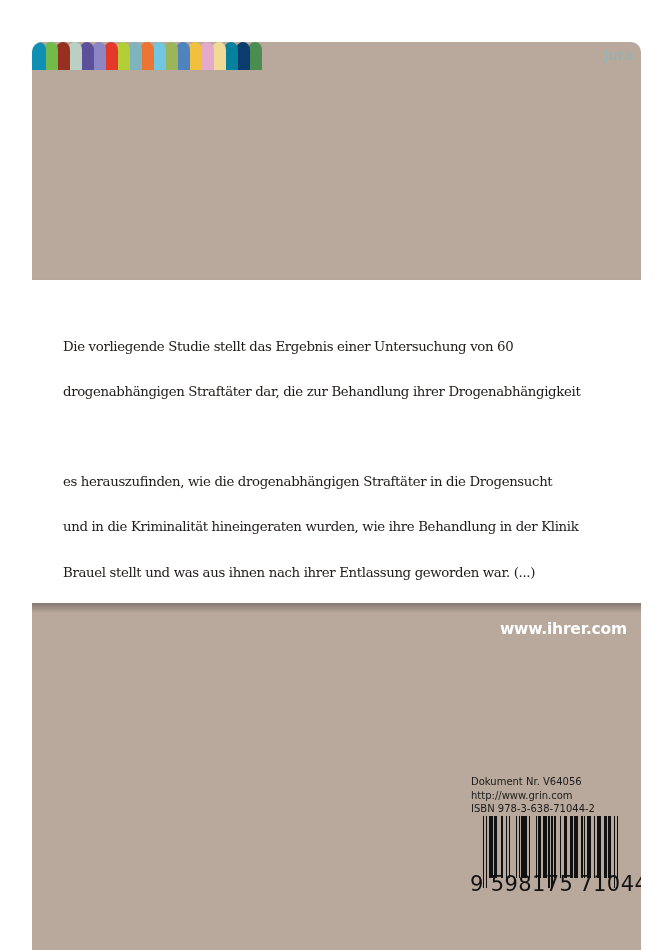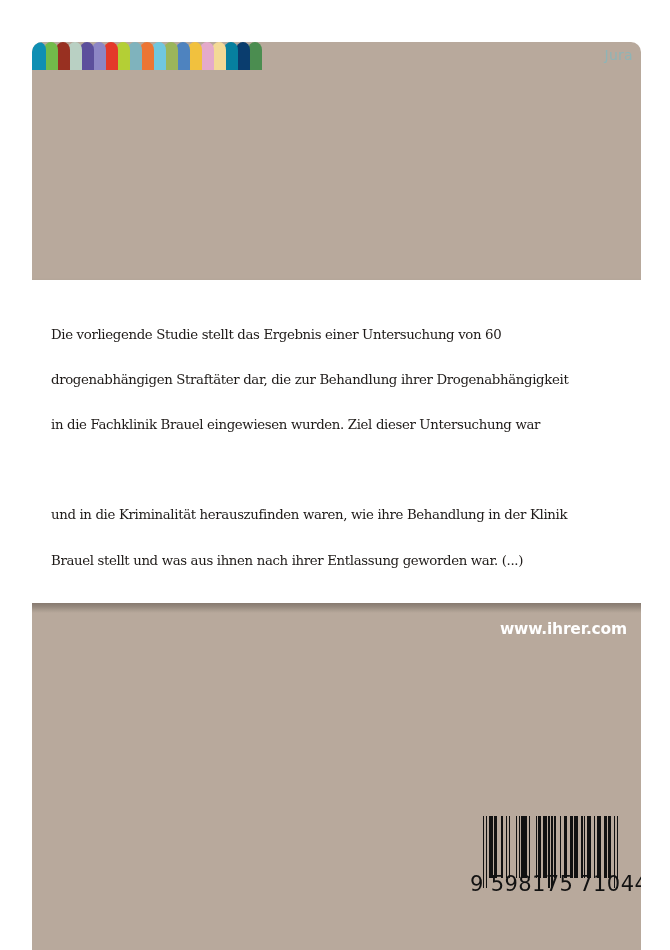--- a/index.html
+++ b/index.html
@@ -20,21 +20,21 @@
       letter-spacing: 0.3px;
     }
     .white-band {
       position: absolute; left: -32px; top: 238px; width: 670px; height: 323px;
       background: #ffffff;
       box-shadow: 0 4px 6px rgba(0,0,0,0.18);
     }
     .blurb {
       position: absolute; left: 14px; top: 16px; width: 560px;
       font-family: "DejaVu Serif", serif; font-size: 13.3px; line-height: 22.6px;
-      color: #1e1a18; margin: 5px; white-space: pre-line; letter-spacing: -0.35px;
+      color: #1e1a18; margin: 17px; white-space: pre-line; letter-spacing: -0.35px;
     }
     .lower-shadow {
       position: absolute; left: 0; top: 561px; width: 609px; height: 10px;
       background: linear-gradient(to bottom, rgba(120,108,98,0.55), rgba(184,169,156,0));
     }
     .grin-url {
       position: absolute; right: 14px; top: 578px;
       font-family: "DejaVu Sans", sans-serif; font-weight: bold; font-size: 15.5px;
       color: #ffffff; letter-spacing: -0.2px;
     }
@@ -84,30 +84,35 @@
       <div class="tab" style="background: rgb(6, 128, 159); z-index: 84;"></div>
       <div class="tab" style="background: rgb(10, 61, 110); z-index: 83;"></div>
       <div class="tab" style="background: rgb(75, 141, 80); z-index: 82;"></div>
     </div>
   <div class="category">Jura</div>
 
   <div class="white-band">
     <p class="blurb" style="left:46px;">
       <span>Die vorliegende Studie stellt das Ergebnis einer Untersuchung von 60</span>
       <br><span>drogenabhängigen Straftäter dar, die zur Behandlung ihrer Drogenabhängigkeit</span>
-      <br><span>in die Fachklinik Brauel eingewiesen wurden. Ziel dieser Untersuchung war</span>
       <br>
-      <br><span>und in die Kriminalität herauszufinden waren, wie ihre Behandlung in der Klinik</span>
+      <br><span>es herauszufinden, wie die drogenabhängigen Straftäter in die Drogensucht</span>
+      <br><span>und in die Kriminalität hineingeraten wurden, wie ihre Behandlung in der Klinik</span>
       <br><span>Brauel stellt und was aus ihnen nach ihrer Entlassung geworden war. (...)</span>
     </p>
   </div>
 
   <div class="lower-shadow"></div>
   <div class="grin-url">www.ihrer.com</div>
 
+  <div class="imprint">
+    <div>Dokument Nr. V64056</div>
+    <div>http://www.grin.com</div>
+    <div>ISBN 978-3-638-71044-2</div>
+  </div>
 
   <div class="barcode">
       <div class="bar guard" style="width: 1.43158px;"></div>
       <div class="gap" style="width: 1.43158px;"></div>
       <div class="bar guard" style="width: 1.43158px;"></div>
       <div class="gap" style="width: 1.43158px;"></div>
       <div class="bar" style="width: 1.43158px;"></div>
       <div class="bar" style="width: 1.43158px;"></div>
       <div class="bar" style="width: 1.43158px;"></div>
       <div class="gap" style="width: 1.43158px;"></div>

